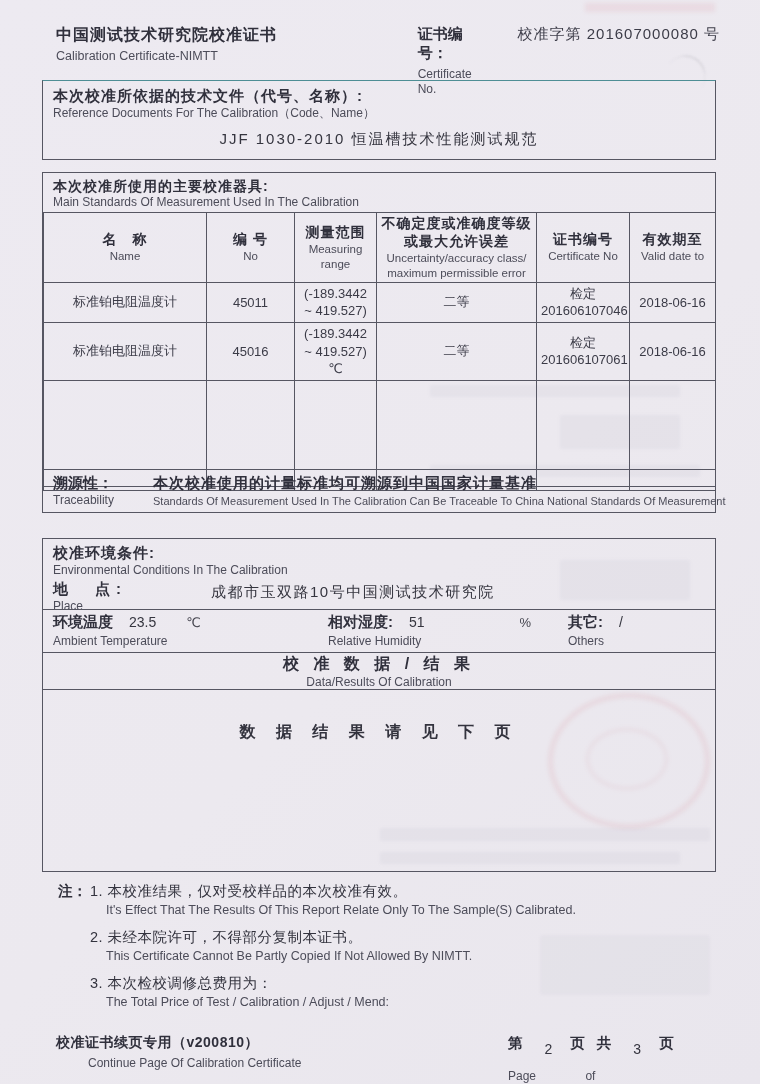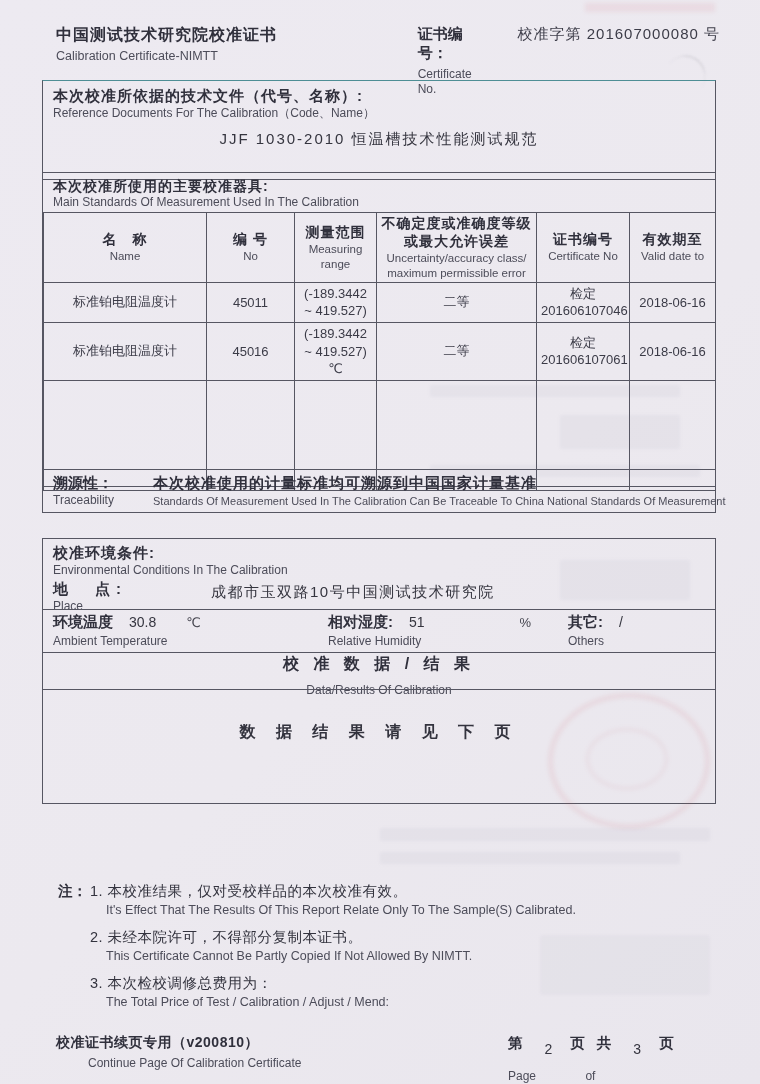--- a/index.html
+++ b/index.html
@@ -20,21 +20,21 @@
   .hdr-title-en{font-size:12.5px;margin-top:3px;}
   .hdr-right{display:flex;margin-left:24px;}
   .hdr-no-label .zh{font-size:15px;font-weight:bold;}
   .hdr-no-label .en{margin-top:4px;}
   .hdr-no-value{font-size:15px;margin-left:26px;letter-spacing:1px;white-space:nowrap;color:#3c3c48;}
 
   
   .bx{position:absolute;left:42px;width:674px;border:1px solid #565662;box-sizing:border-box;background:transparent;}
   .pad{padding:5px 10px 0 10px;}
 
-  .box-ref{top:80px;height:100px;border-top-color:#4e8e95;}
+  .box-ref{top:80px;height:80px;border-top-color:#4e8e95;}
   .ref-value{font-size:15px;letter-spacing:2px;text-align:center;margin-top:9px;color:#35353f;}
 
   .box-std{top:172px;height:315px;display:flex;flex-direction:column;}
   .std-label{padding:4px 10px 2px 10px;}
   .std-label .lab-zh{font-size:14px;}
   table{border-collapse:collapse;width:100%;flex:1;table-layout:fixed;}
   th,td{border:1px solid #565662;padding:2px 4px;font-weight:normal;box-sizing:border-box;}
   th .zh{font-size:14px;font-weight:bold;letter-spacing:1px;}
   th .en{font-size:11.5px;font-weight:normal;}
   td{font-size:13px;text-align:center;color:#3b3b47;}
@@ -42,42 +42,42 @@
   .c-unc{width:160px;} .c-cert{width:93px;} .c-valid{width:86px;}
   .cell-2l div{line-height:1.35;}
   tr.filler td{height:110px;}
 
   .box-trace{top:469px;height:44px;display:flex;padding:4px 10px 0 10px;box-sizing:border-box;}
   .trace-labels{width:100px;flex:none;}
   .trace-labels .zh{font-size:15px;font-weight:bold;}
   .trace-vals .zh{font-size:15px;font-weight:bold;letter-spacing:1px;}
   .trace-vals .en{font-size:11px;margin-top:2px;white-space:nowrap;}
 
-  .box-env{top:538px;height:266px;display:flex;flex-direction:column;}
+  .box-env{top:538px;height:334px;display:flex;flex-direction:column;}
   .env-row{border-top:1px solid #565662;box-sizing:border-box;}
   .env-row:first-child{border-top:none;}
   .row-a{height:70px;padding:4px 10px 0 10px;}
   .place-line{display:flex;margin-top:2px;}
   .place-lab{width:110px;flex:none;}
   .place-zh{font-size:15px;font-weight:bold;letter-spacing:6px;}
   .place-val{font-size:15px;letter-spacing:1.5px;margin-left:48px;margin-top:3px;color:#35353f;}
   .row-b{height:43px;display:flex;padding:3px 10px 0 10px;}
   .cond{display:flex;}
   .cond .zh-lab{font-size:15px;font-weight:bold;}
   .cond-val{font-size:14px;margin:1px 0 0 16px;color:#35353f;}
   .cond-unit{font-size:13px;margin:2px 0 0 30px;color:#45454f;}
   .cond-block .en{margin-top:2px;}
   .blk-temp{width:275px;flex:none;}
   .blk-hum{width:240px;flex:none;}
   .row-c{height:31px;padding:2px 10px 0 10px;}
   .row-c .zh{font-size:14.5px;font-weight:bold;}
   .row-c .en{font-size:11.5px;}
   .row-d{height:37px;text-align:center;padding-top:1px;}
   .res-title-zh{font-size:16px;font-weight:bold;letter-spacing:5px;}
-  .res-title-en{font-size:12px;margin-top:8px;}
+  .res-title-en{font-size:12px;margin-top:0px;}
   .row-e{flex:1;text-align:center;}
   .res-body{font-size:16px;font-weight:bold;letter-spacing:8px;margin-top:32px;color:#33333e;}
 
   .notes{position:absolute;top:882px;left:58px;width:648px;display:flex;}
   .notes-prefix{font-size:14.5px;font-weight:bold;flex:none;width:32px;}
   .note-item{margin-bottom:11px;}
   .note-zh{font-size:14.5px;letter-spacing:0.5px;color:#33333e;}
   .note-en{font-size:12.5px;color:#4c4c59;margin:2px 0 0 16px;}
 
   .footer{position:absolute;top:1034px;left:56px;right:40px;display:flex;}
@@ -231,21 +231,21 @@
           <div class="en">Place</div>
         </div>
         <div class="place-val">成都市玉双路10号中国测试技术研究院</div>
       </div>
     </div>
 
     <div class="env-row row-b">
       <div class="cond-block blk-temp">
         <div class="cond">
           <span class="zh-lab zh">环境温度</span>
-          <span class="cond-val">30.8</span>
+          <span class="cond-val">23.5</span>
           <span class="cond-unit">℃</span>
         </div>
         <div class="en">Ambient Temperature</div>
       </div>
       <div class="cond-block blk-hum">
         <div class="cond">
           <span class="zh-lab zh">相对湿度:</span>
           <span class="cond-val">51</span>
           <span class="cond-unit" style="margin-left:95px">%</span>
         </div>

